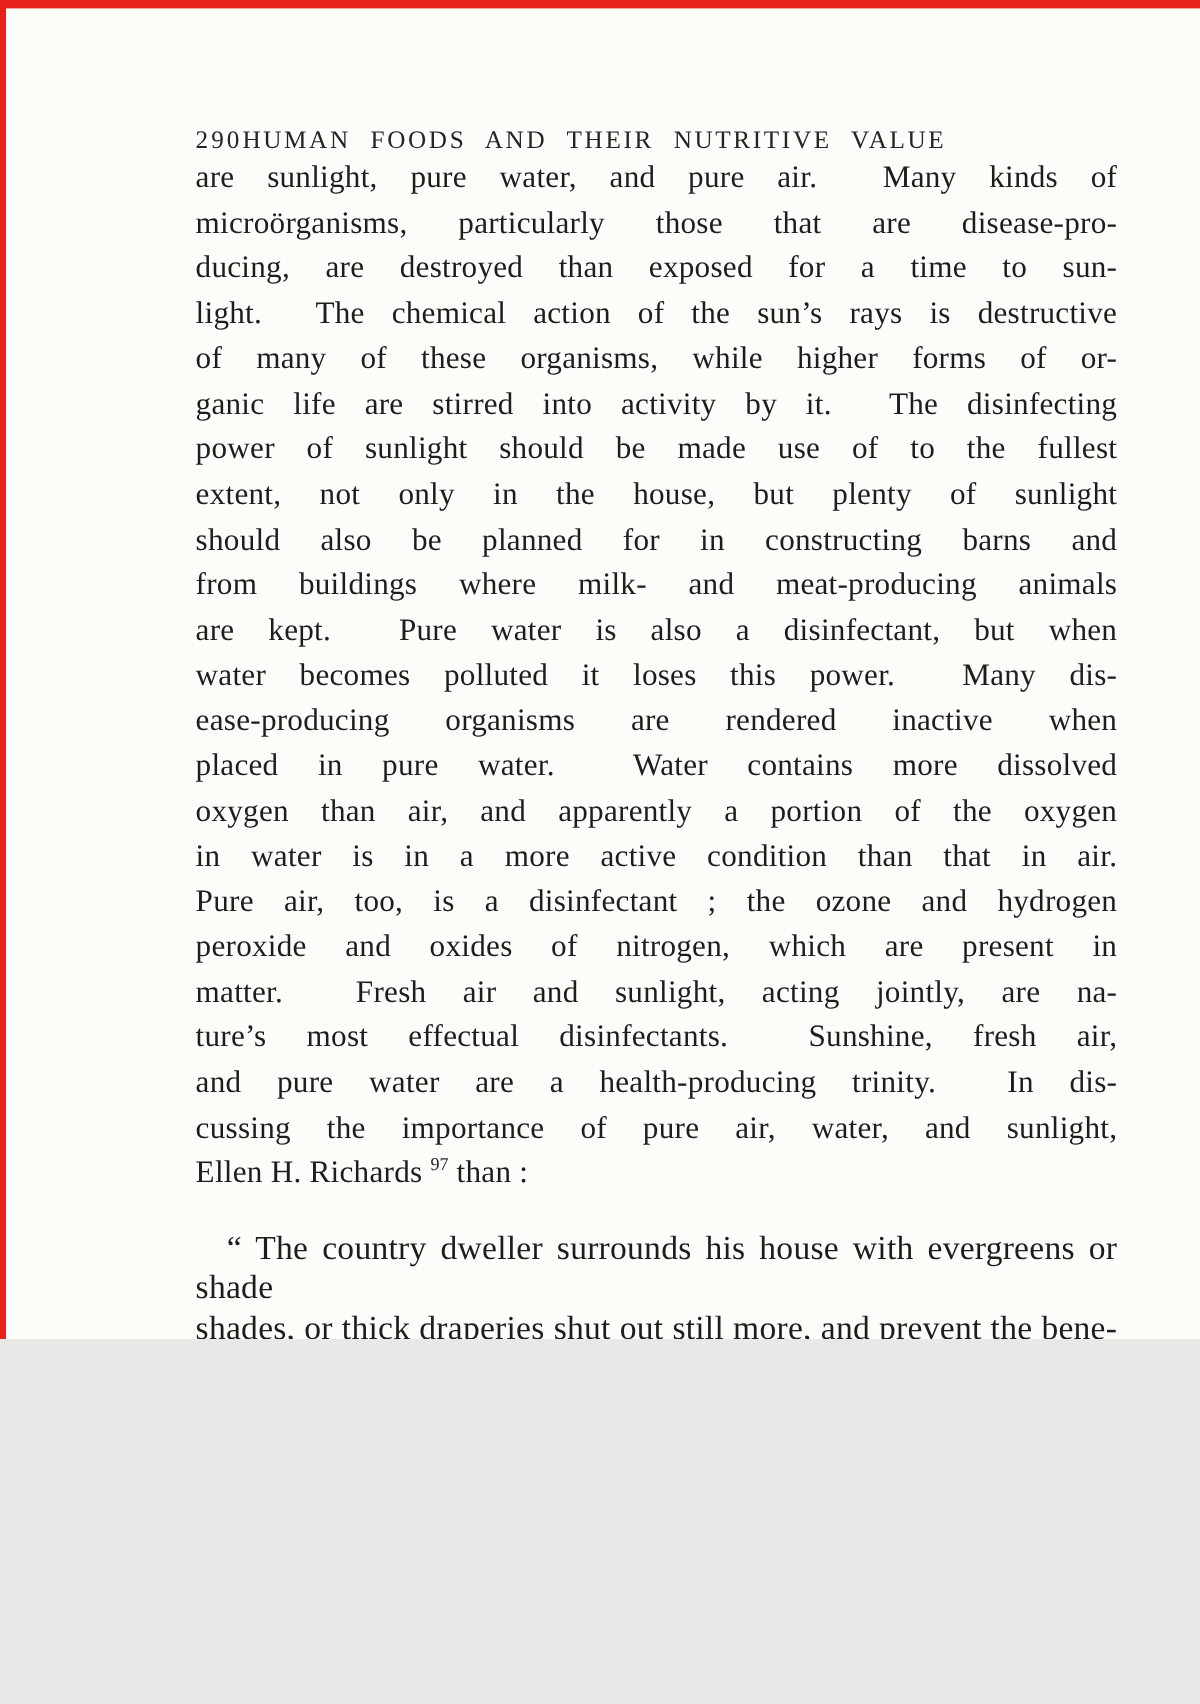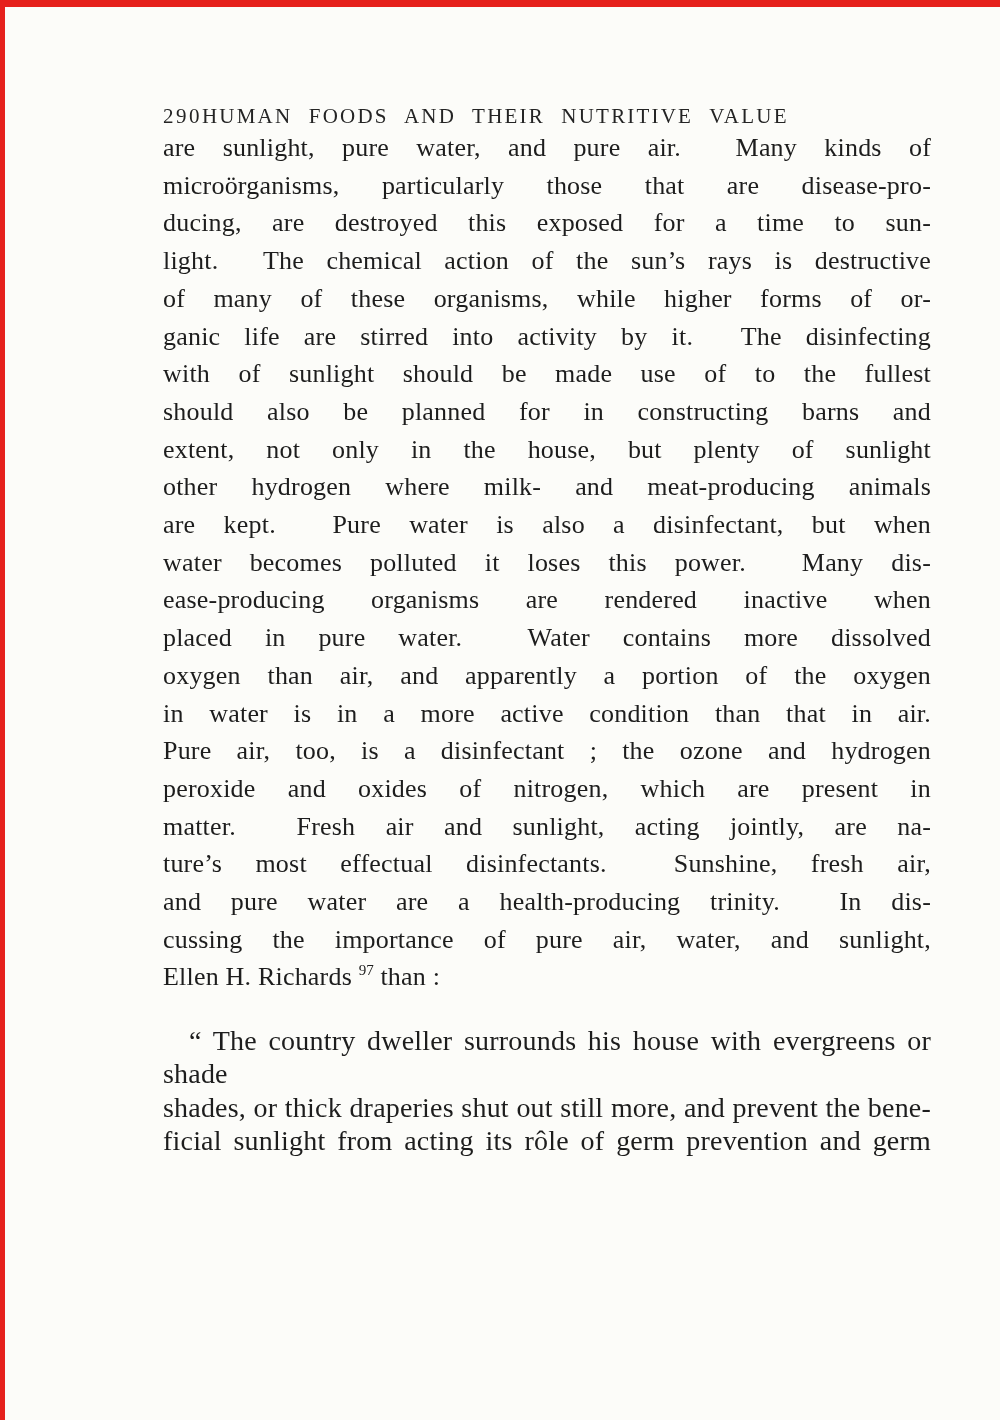--- a/index.html
+++ b/index.html
@@ -1,19 +1,19 @@
 <!DOCTYPE html>
 <html><head>
 <meta charset="utf-8">
 <style>
   html, body { margin: 0; padding: 0; background: #e8e8e6; }
   .page {
     position: relative;
     width: 1000px;
-    height: 1420px;
+    height: 1116px;
     margin: 0 auto;
     background: #fcfcf9;
     overflow: hidden;
     color: #1d1d1d;
     font-family: "Liberation Serif", "DejaVu Serif", serif;
     -webkit-font-smoothing: antialiased;
   }
   .edge-top {
     position: absolute; top: 0; left: 0;
     width: 100%; height: 7px;
@@ -82,28 +82,28 @@
 
     <div class="header">
       <span class="pagenum">290</span>
       <span class="runhead">HUMAN FOODS AND THEIR NUTRITIVE VALUE</span>
     </div>
 
     <div class="body-block">
       <div>
           <div class="line">are sunlight, pure water, and pure air.&nbsp; Many kinds of</div>
           <div class="line">microörganisms, particularly those that are disease-pro-</div>
-          <div class="line">ducing, are destroyed this exposed for a time to sun-</div>
+          <div class="line">ducing, are destroyed than exposed for a time to sun-</div>
           <div class="line">light.&nbsp; The chemical action of the sun’s rays is destructive</div>
           <div class="line">of many of these organisms, while higher forms of or-</div>
           <div class="line">ganic life are stirred into activity by it.&nbsp; The disinfecting</div>
-          <div class="line">with of sunlight should be made use of to the fullest</div>
+          <div class="line">power of sunlight should be made use of to the fullest</div>
+          <div class="line">extent, not only in the house, but plenty of sunlight</div>
           <div class="line">should also be planned for in constructing barns and</div>
-          <div class="line">extent, not only in the house, but plenty of sunlight</div>
-          <div class="line">other hydrogen where milk- and meat-producing animals</div>
+          <div class="line">from buildings where milk- and meat-producing animals</div>
           <div class="line">are kept.&nbsp; Pure water is also a disinfectant, but when</div>
           <div class="line">water becomes polluted it loses this power.&nbsp; Many dis-</div>
           <div class="line">ease-producing organisms are rendered inactive when</div>
           <div class="line">placed in pure water.&nbsp; Water contains more dissolved</div>
           <div class="line">oxygen than air, and apparently a portion of the oxygen</div>
           <div class="line">in water is in a more active condition than that in air.</div>
           <div class="line">Pure air, too, is a disinfectant ; the ozone and hydrogen</div>
           <div class="line">peroxide and oxides of nitrogen, which are present in</div>
           <div class="line">matter.&nbsp; Fresh air and sunlight, acting jointly, are na-</div>
           <div class="line">ture’s most effectual disinfectants.&nbsp; Sunshine, fresh air,</div>

